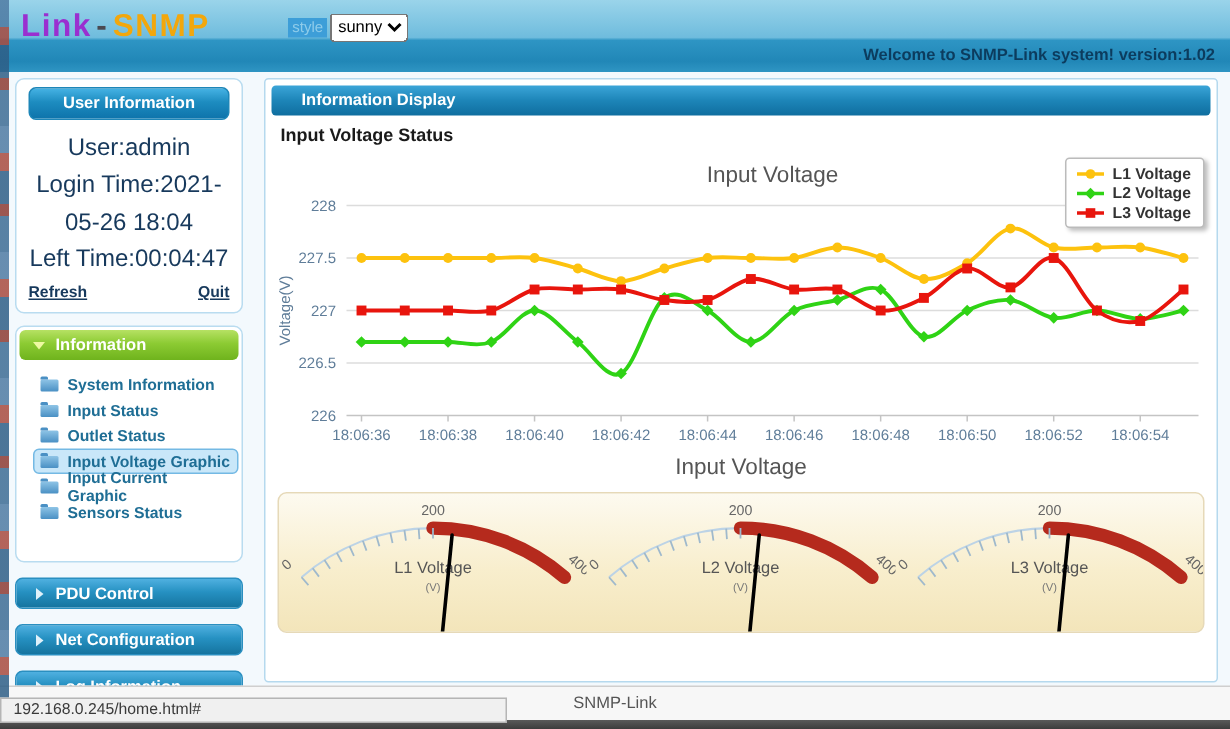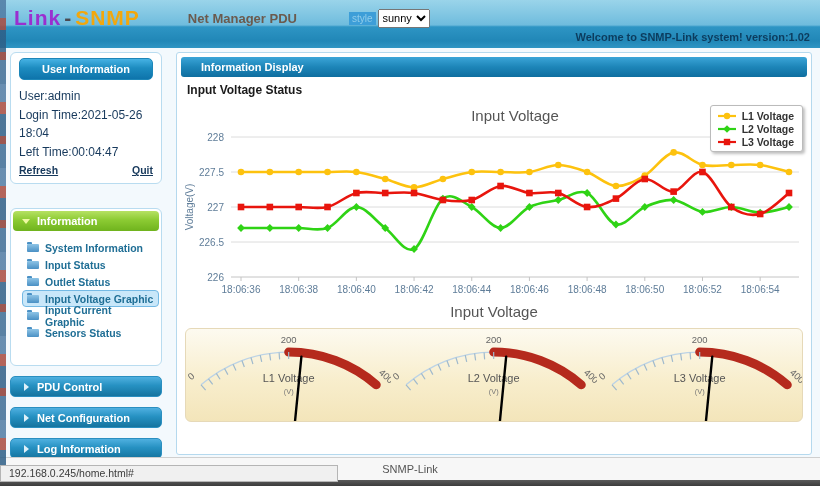--- a/index.html
+++ b/index.html
@@ -22,25 +22,25 @@
   .style-label { margin-left:52px; font-size:10px; background:#3d9ed8; color:#8fccea; padding:1px 3px; }
   .style-select { margin-left:2px; font-size:11px; height:19px; font-family:"Liberation Sans",sans-serif; }
   .welcome { position:absolute; right:10px; top:31px; font-size:11px; font-weight:700; color:#0c3c5e; }
 
   
   .sidebar { position:absolute; left:10px; top:52px; width:152px; }
   .panel { background:#fff; border:1px solid #b9dcf0; border-radius:6px; }
   .user-panel { padding:5px 8px 7px; }
   .user-panel-header { height:22px; line-height:20px; text-align:center; color:#fff; font-size:11px; font-weight:700;
     background:linear-gradient(180deg,#45b2e4 0%,#1d8cc0 45%,#0e74ab 100%); border:1px solid #1d86b8; border-radius:5px; }
-  .user-lines { margin-top:7px; font-size:12px; color:#17395c; line-height:1.55; }
+  .user-lines { margin-top:7px; font-size:16px; color:#17395c; line-height:1.55;text-align:center; }
   .links-row { display:flex; justify-content:space-between; margin-top:3px; }
   .links-row a { font-size:10.5px; font-weight:700; color:#17395c; text-decoration:underline; cursor:pointer; }
 
-  .menu-panel { margin-top:24px; padding:2px 2px 24px; }
+  .menu-panel { margin-top:8px; padding:2px 2px 24px; }
   .menu-header { height:20px; display:flex; align-items:center; gap:7px; padding-left:9px; color:#fff; font-size:11px; font-weight:700;
     background:linear-gradient(180deg,#b6e163 0%,#8ccb33 45%,#6fb31d 100%); border-radius:4px; }
   .tri-down { width:0; height:0; border-left:4px solid transparent; border-right:4px solid transparent; border-top:5px solid #eef9a2; }
   .menu-items { margin:8px 0 0 9px; }
   .menu-item { display:flex; align-items:center; gap:6px; height:17px; font-size:10.5px; font-weight:700; color:#1f6e95;
     padding:0 4px; border:1px solid transparent; cursor:pointer; }
   .menu-item.selected { background:#c9e7f9; border:1px solid #74b9e4; border-radius:4px; }
   .folder { position:relative; width:12px; height:8px; background:linear-gradient(180deg,#8ec4e6,#4a90c4); border-radius:1px; flex:0 0 auto; }
   .folder::before { content:""; position:absolute; left:0; top:-2px; width:5px; height:2px; background:#4a90c4; border-radius:1px 1px 0 0; }
 
@@ -76,21 +76,20 @@
 <body>
 
 <div class="page">
   <div class="edge-strip"></div>
 
   <div class="header">
     <div class="header-row">
       <div class="logo">
         <span class="l1">Link</span><span class="lsep">-</span><span class="l2">SNMP</span>
       </div>
-      <div class="app-title">Net Manager PDU</div>
       <span class="style-label">style</span>
       <select class="style-select">
         <option>sunny</option>
       </select>
     </div>
     <div class="welcome">Welcome to SNMP-Link system! version:1.02</div>
   </div>
 
   <div class="sidebar">
     <div class="panel user-panel">

